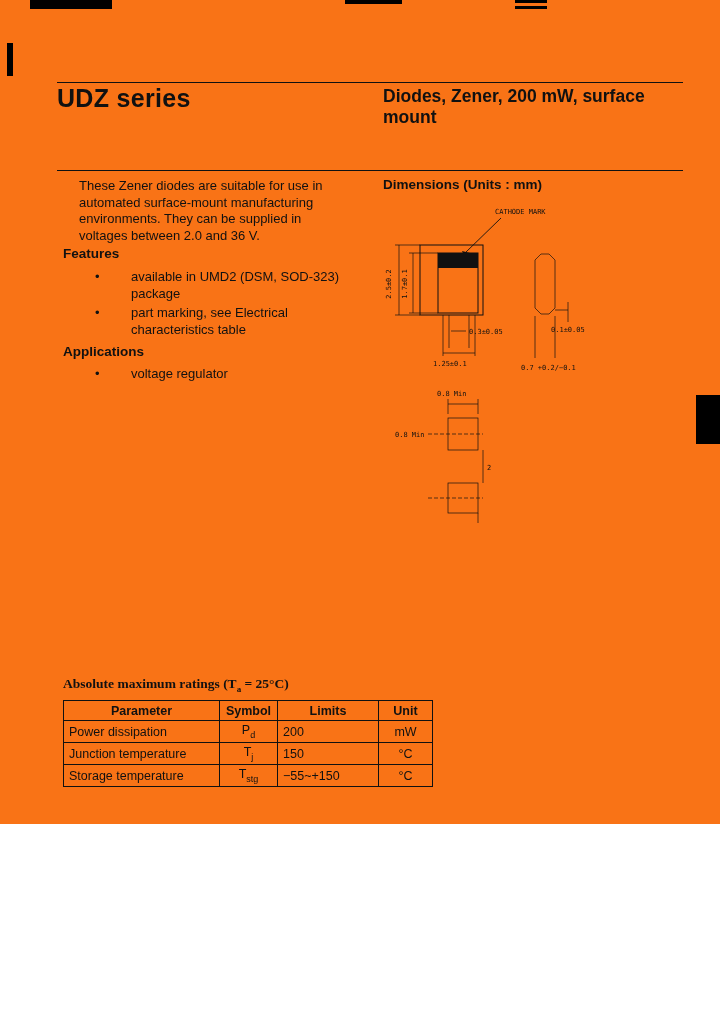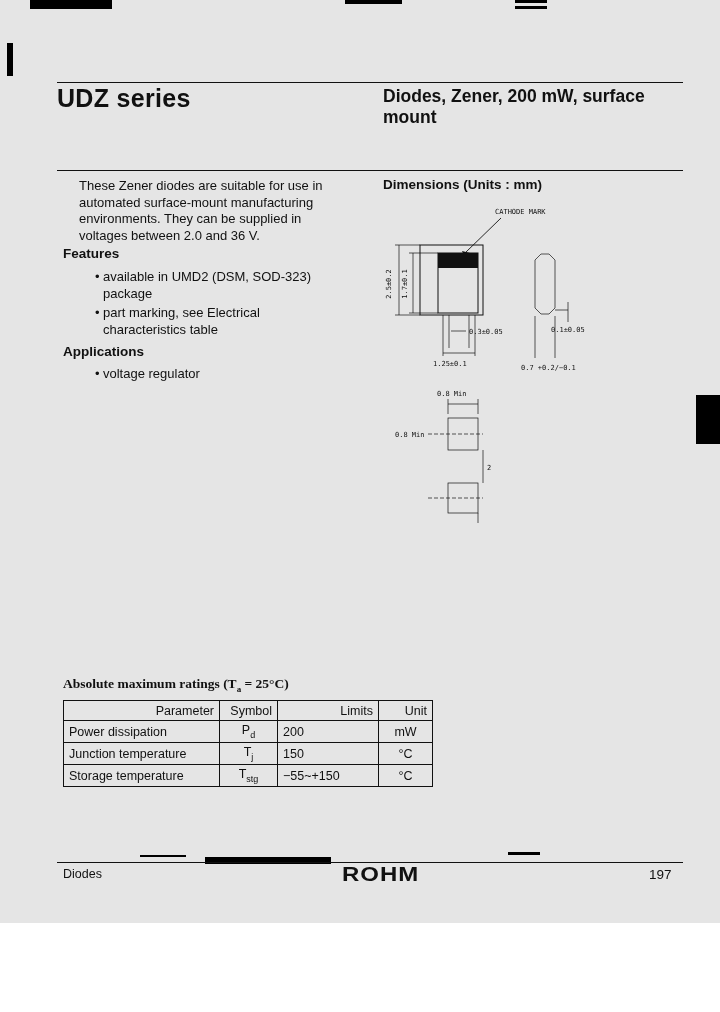--- a/index.html
+++ b/index.html
@@ -1,29 +1,29 @@
 <!DOCTYPE html>
 <html><head>
 <meta charset="utf-8">
 <style>
   html,body{margin:0;padding:0;background:#fff;}
-  .page{position:relative;width:720px;height:923px;background:#e5e5e5;
+  .page{position:relative;width:720px;height:824px;background:#f97316;
         font-family:"Liberation Sans",sans-serif;color:#111;overflow:hidden;}
   .mark{position:absolute;background:#000;}
   .rule{position:absolute;background:#111;height:1px;}
   .series-title{position:absolute;left:57px;top:84px;font-size:25px;font-weight:bold;letter-spacing:.3px;}
   .product-title{position:absolute;left:383px;top:86px;width:310px;font-size:17.5px;font-weight:bold;line-height:21px;}
   .desc{position:absolute;left:79px;top:178px;width:266px;font-size:13px;line-height:16.5px;}
   .h-bold{position:absolute;font-size:13.5px;font-weight:bold;}
   .bullet-row{position:absolute;left:95px;width:235px;font-size:13px;line-height:16.5px;}
   .bullet-row .dot{position:absolute;left:0;top:0;}
-  .bullet-row .txt{display:block;margin-left:8px;width:212px;}
+  .bullet-row .txt{display:block;margin-left:36px;width:212px;}
   .ratings-table{position:absolute;left:63px;top:700px;border-collapse:collapse;font-size:12.5px;color:#111;}
   .ratings-table th,.ratings-table td{border:1px solid #111;padding:0 5px;height:21px;}
-  .ratings-table th{font-weight:normal;text-align:right;height:19px;}
+  .ratings-table th{font-weight:bold;text-align:center;height:19px;}
   .col-param{width:145px;text-align:left;}
   .col-sym{width:47px;text-align:center;}
   .col-lim{width:90px;text-align:left;}
   .col-unit{width:43px;text-align:center;margin-left:17px;}
   sub{font-size:9px;}
   .footer-text{position:absolute;font-size:12.5px;}
   .brand-logo{position:absolute;left:342px;top:860px;font-size:24px;font-weight:bold;
               letter-spacing:1px;transform:scaleY(.85);font-family:"Liberation Sans",sans-serif;}
   .drawing{position:absolute;left:383px;top:198px;}
   .dim{font-size:7px;fill:#111;font-family:"DejaVu Sans Mono",monospace;}

